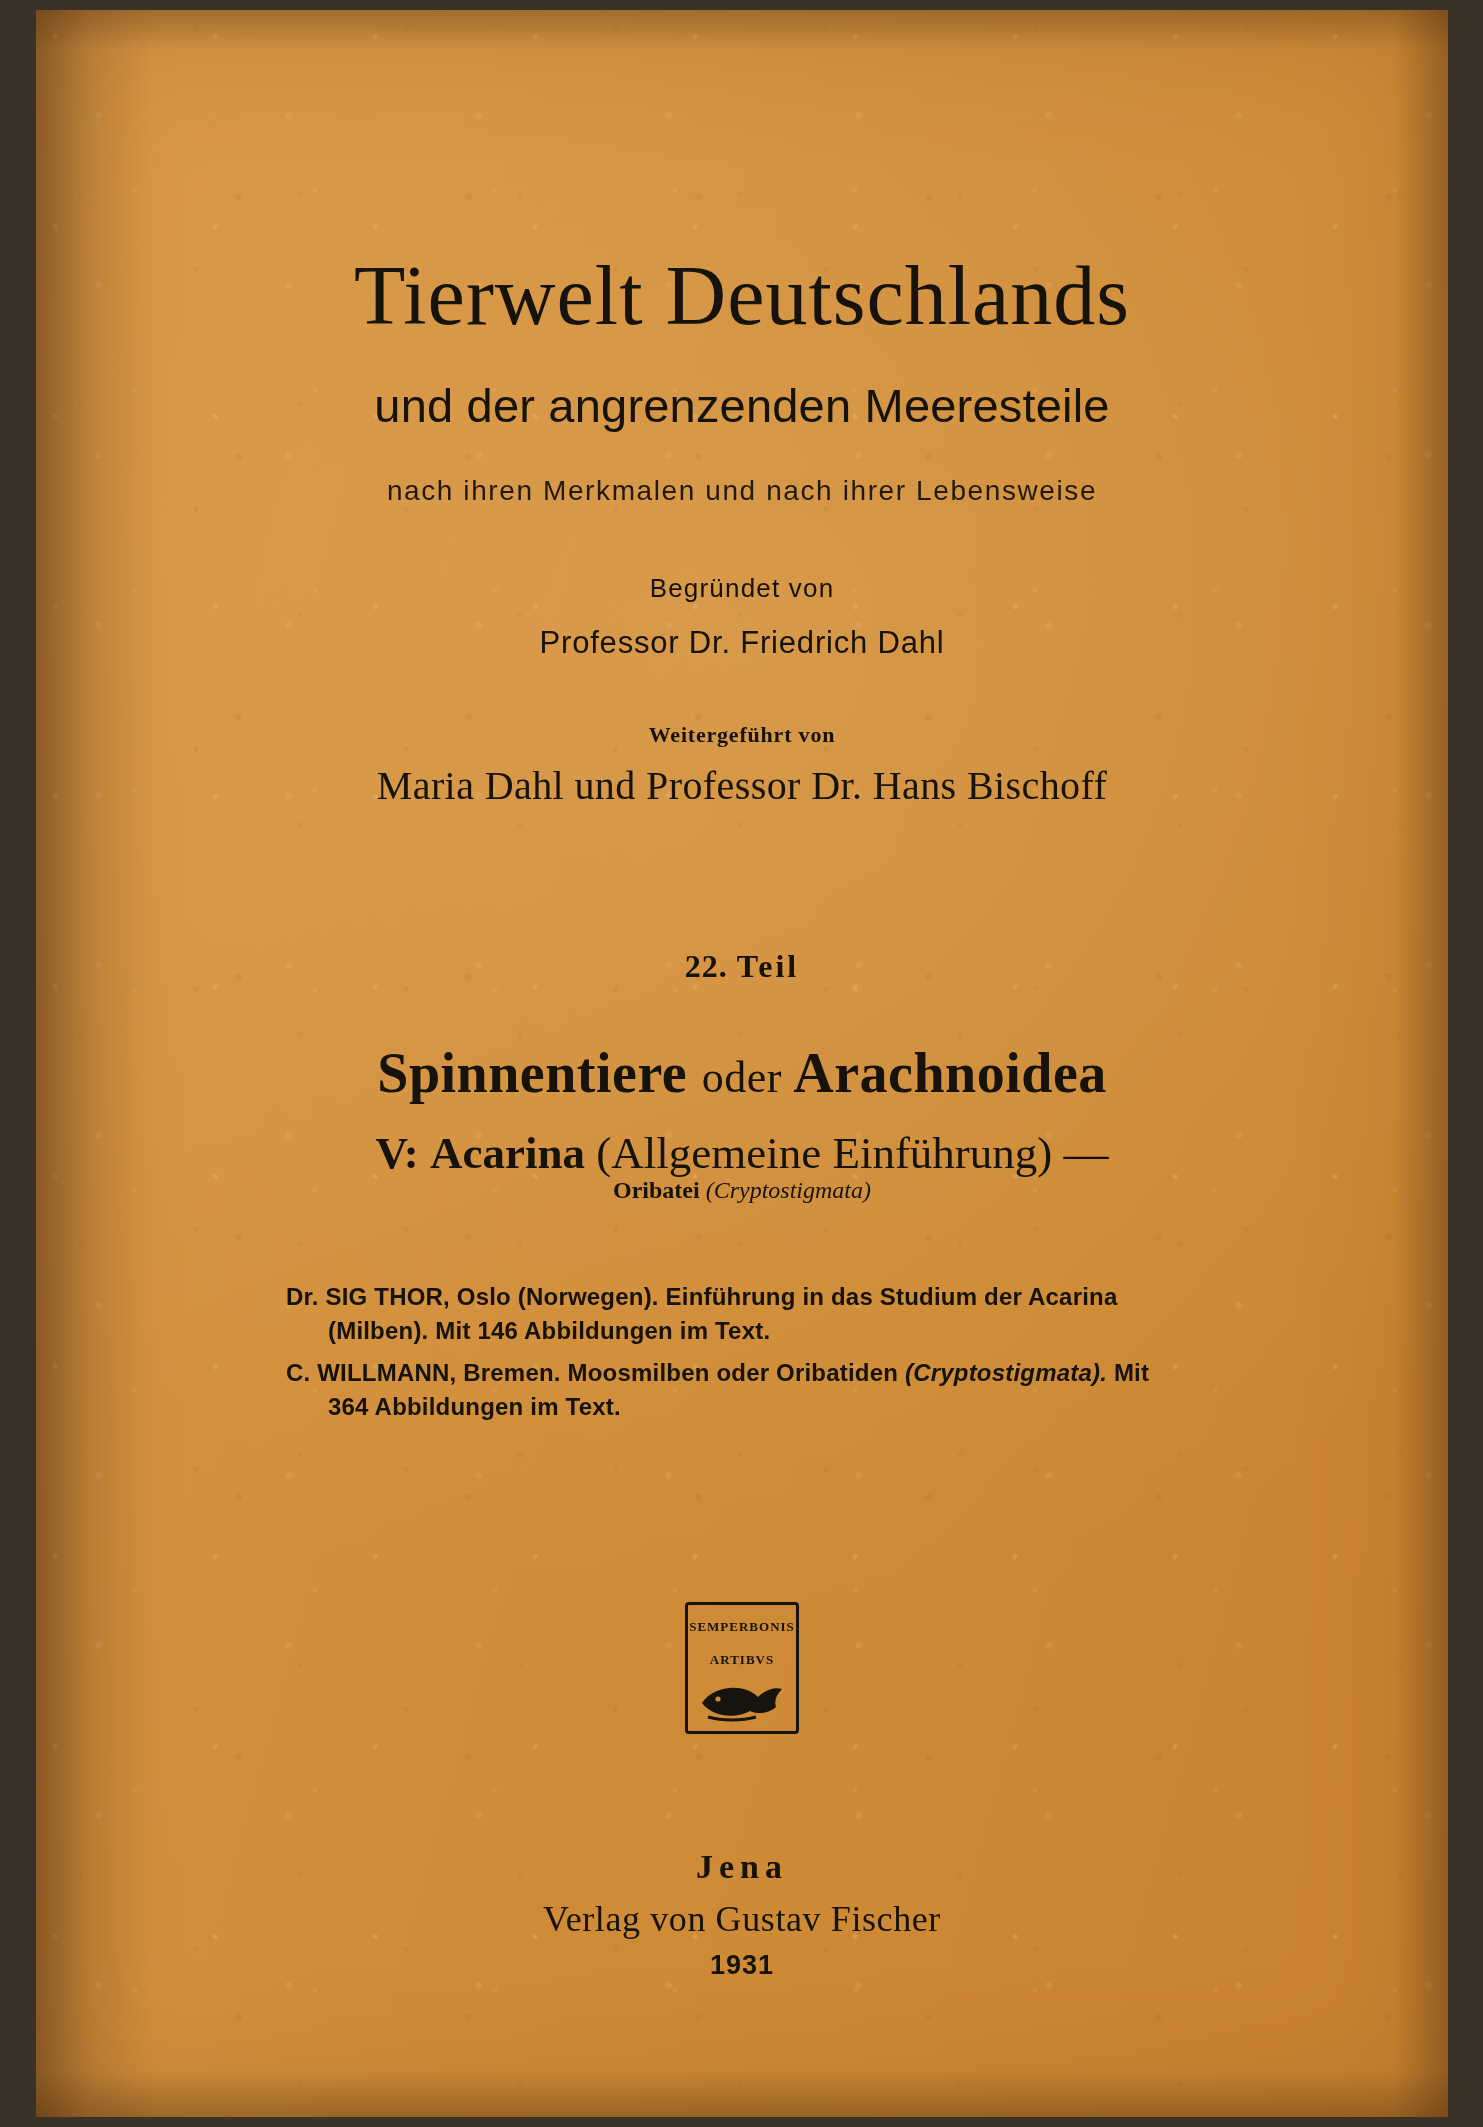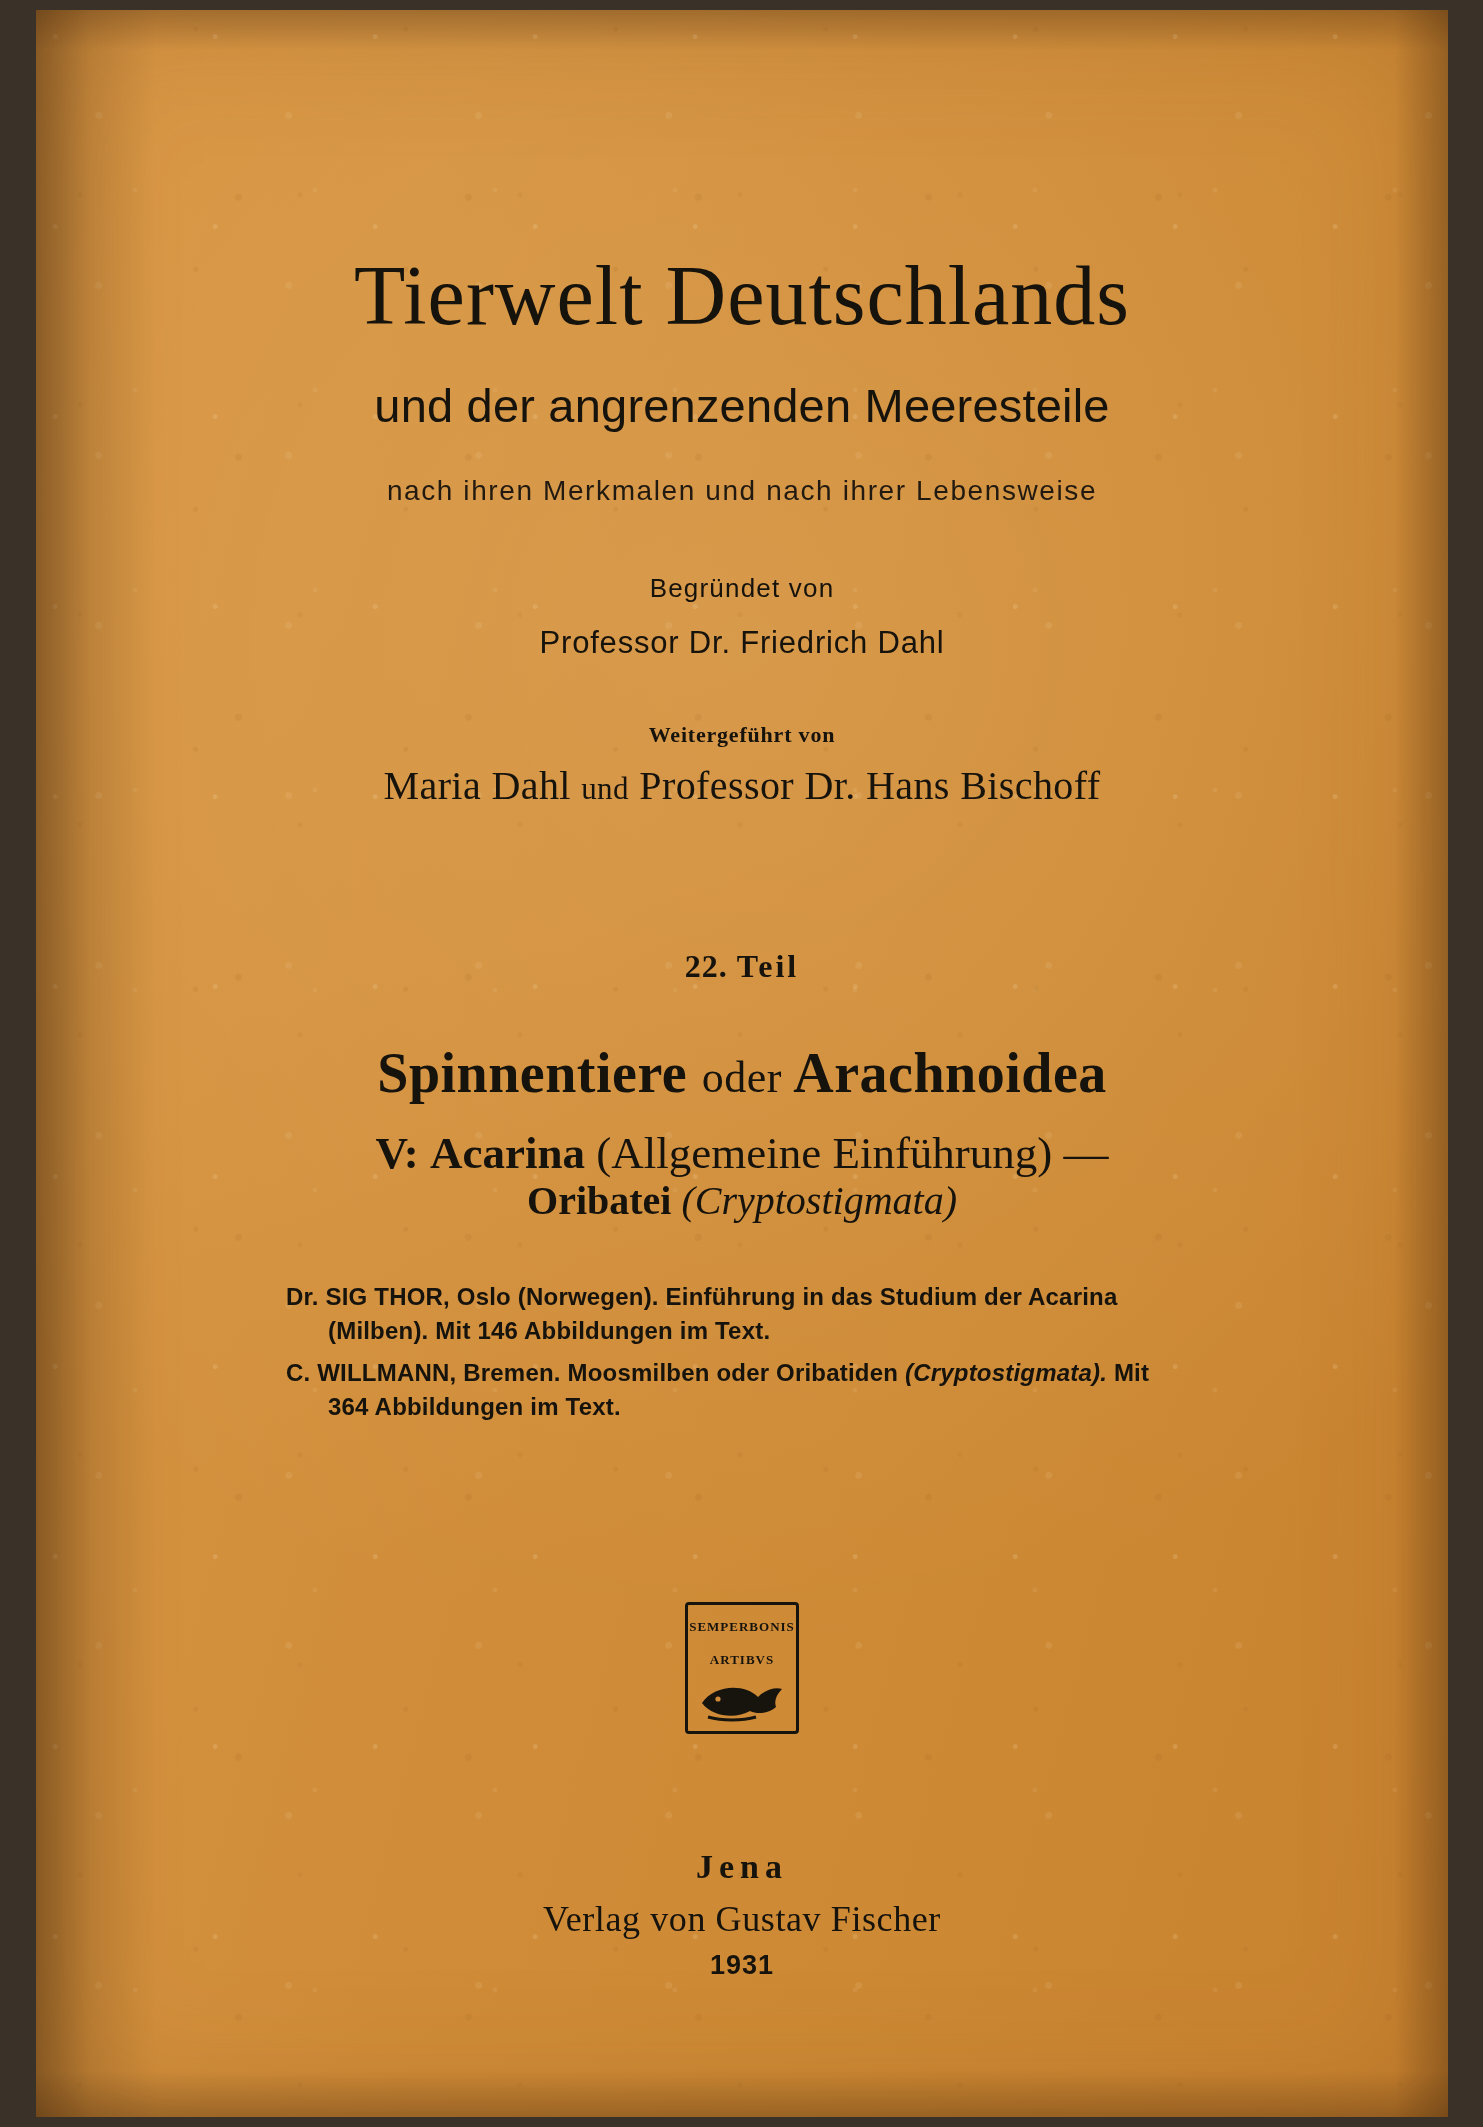--- a/index.html
+++ b/index.html
@@ -139,21 +139,21 @@
     font-weight: 700;
     letter-spacing: .8px;
   }
   .t-mdahl {
     position: absolute;
     top: 752px; left: 0; right: 0;
     font-size: 40px;
     letter-spacing: .4px;
   }
   .t-mdahl .small {
-    font-size: 31px;
+    font-size: 40px;
   }
   .t-teil {
     position: absolute;
     top: 938px; left: 0; right: 0;
     font-size: 32px;
     font-weight: 700;
     letter-spacing: 1px;
   }
   .t-teil .sp {
     letter-spacing: 3px;
@@ -171,21 +171,21 @@
   }
   .t-acarina {
     position: absolute;
     top: 1117px; left: 0; right: 0;
     font-size: 45px;
   }
   .t-acarina b { font-weight: 700; }
   .t-oribatei {
     position: absolute;
     top: 1167px; left: 0; right: 0;
-    font-size: 40px;
+    font-size: 24px;
   }
   .t-oribatei b { font-weight: 700; }
   .t-oribatei i { font-style: italic; }
 
   .contrib {
     position: absolute;
     top: 1270px;
     left: 250px;
     width: 1020px;
     text-align: left;

